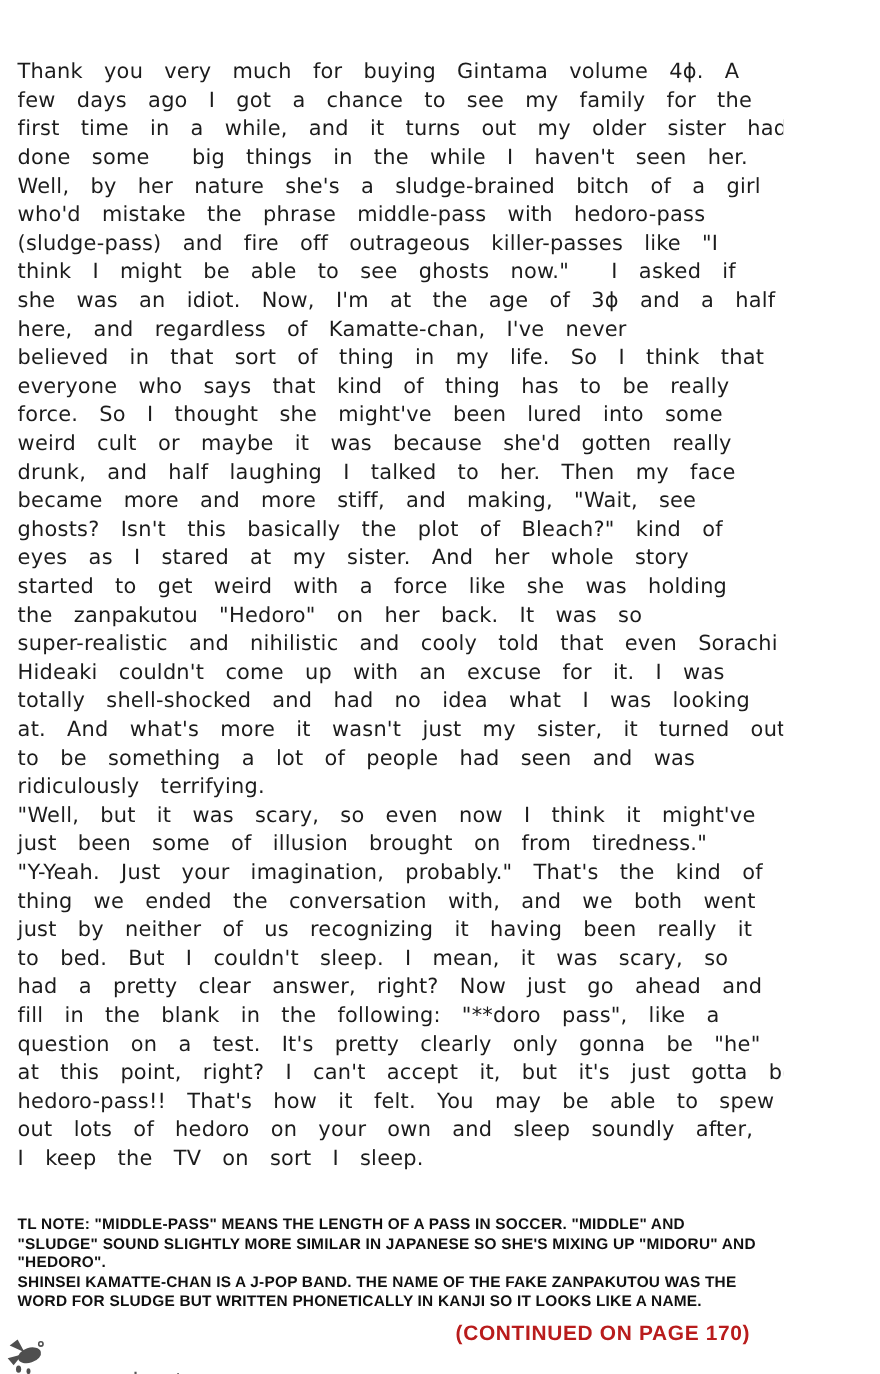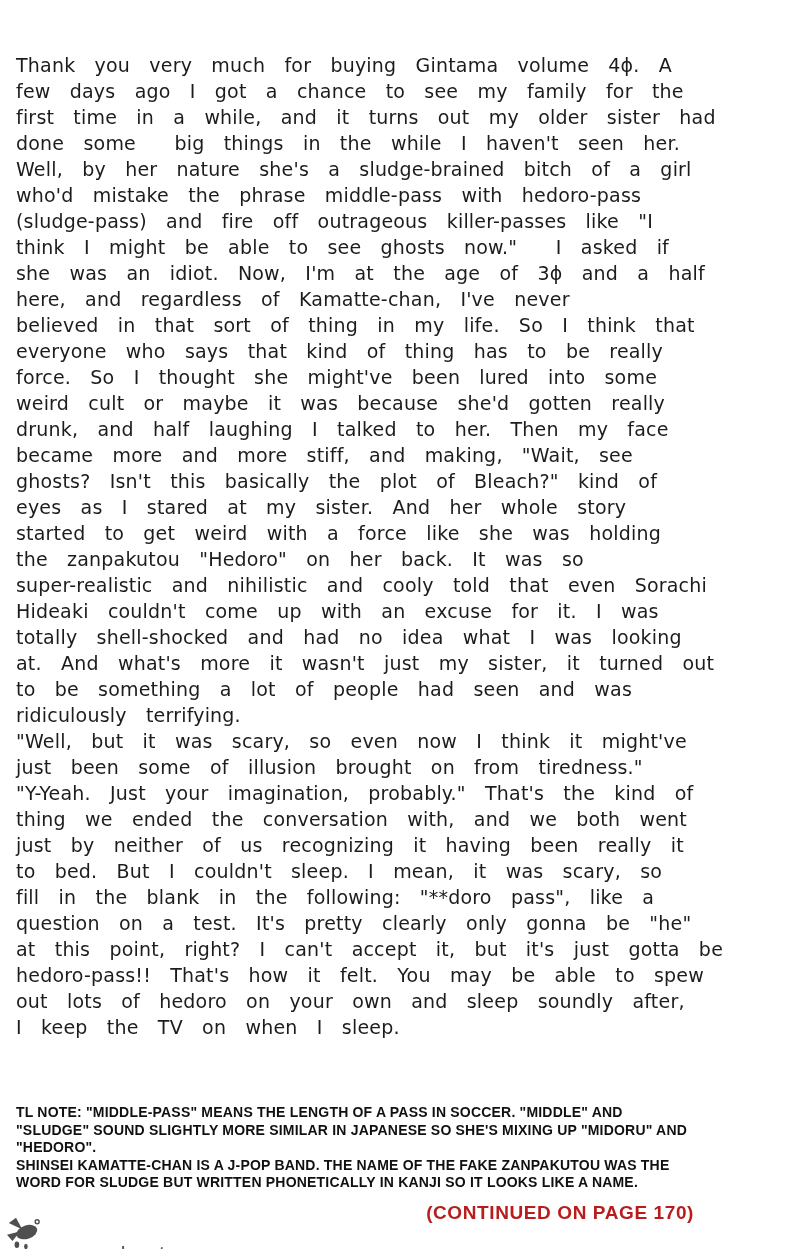--- a/index.html
+++ b/index.html
@@ -4,21 +4,20 @@
 <style>
   html, body { margin: 0; padding: 0; background: #ffffff; }
   .page {
     position: relative;
     width: 712px;
     height: 1249px;
     background: #ffffff;
     overflow: hidden;
     font-family: "DejaVu Sans", sans-serif;
     color: #1c1c1c;
-    padding-left: 12px;
   }
   .note-text {
     position: absolute;
     top: 52px;
     left: 16px;
     right: 30px;
   }
   .para { margin: 0; padding: 0; }
   .line {
     white-space: pre;
@@ -108,26 +107,27 @@
       </div>
     <div class="para">
         <div class="line">"Well, but it was scary, so even now I think it might've</div>
         <div class="line">just been some of illusion brought on from tiredness."</div>
       </div>
     <div class="para">
         <div class="line">"Y-Yeah. Just your imagination, probably." That's the kind of</div>
         <div class="line">thing we ended the conversation with, and we both went</div>
         <div class="line">just by neither of us recognizing it having been really it</div>
         <div class="line">to bed. But I couldn't sleep. I mean, it was scary, so</div>
+        <div class="line">had a pretty clear answer, right? Now just go ahead and</div>
         <div class="line">fill in the blank in the following: "**doro pass", like a</div>
         <div class="line">question on a test. It's pretty clearly only gonna be "he"</div>
         <div class="line">at this point, right? I can't accept it, but it's just gotta be</div>
         <div class="line">hedoro-pass!! That's how it felt. You may be able to spew</div>
         <div class="line">out lots of hedoro on your own and sleep soundly after,</div>
-        <div class="line">I keep the TV on when I sleep.</div>
+        <div class="line">I keep the TV on sort I sleep.</div>
       </div>
   </div>
 
   <div class="tl-note">
       <div class="tl-line">TL NOTE: "MIDDLE-PASS" MEANS THE LENGTH OF A PASS IN SOCCER. "MIDDLE" AND</div>
       <div class="tl-line">"SLUDGE" SOUND SLIGHTLY MORE SIMILAR IN JAPANESE SO SHE'S MIXING UP "MIDORU" AND</div>
       <div class="tl-line">"HEDORO".</div>
       <div class="tl-line">SHINSEI KAMATTE-CHAN IS A J-POP BAND. THE NAME OF THE FAKE ZANPAKUTOU WAS THE</div>
       <div class="tl-line">WORD FOR SLUDGE BUT WRITTEN PHONETICALLY IN KANJI SO IT LOOKS LIKE A NAME.</div>
     </div>

